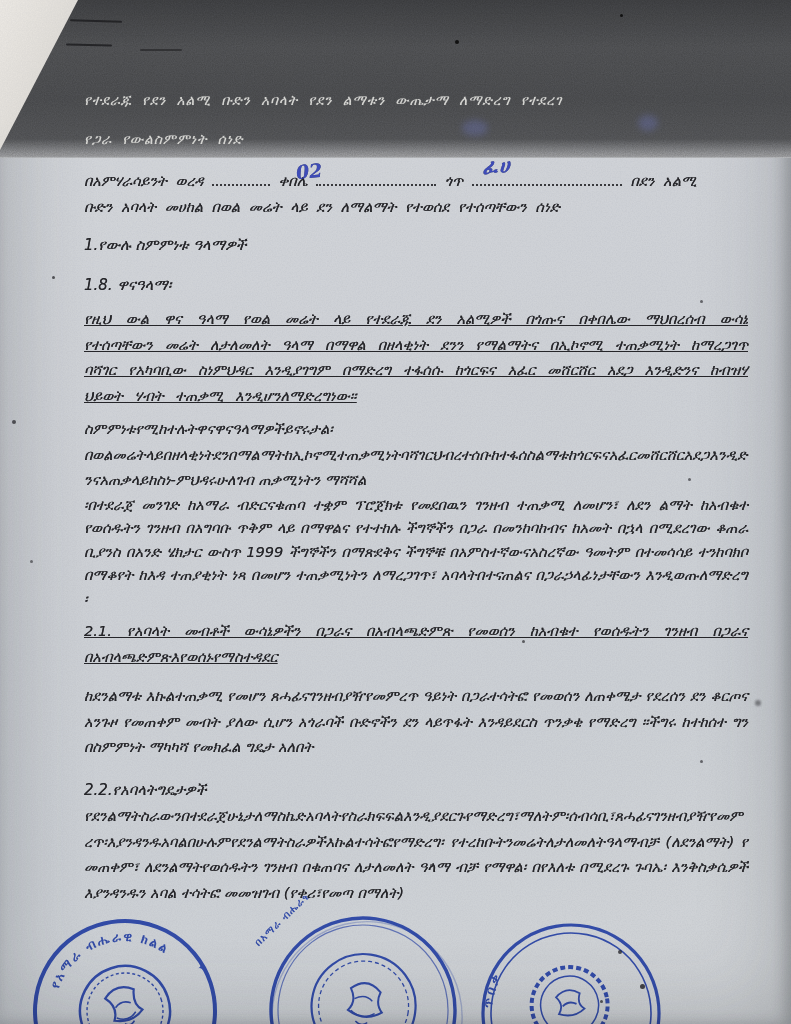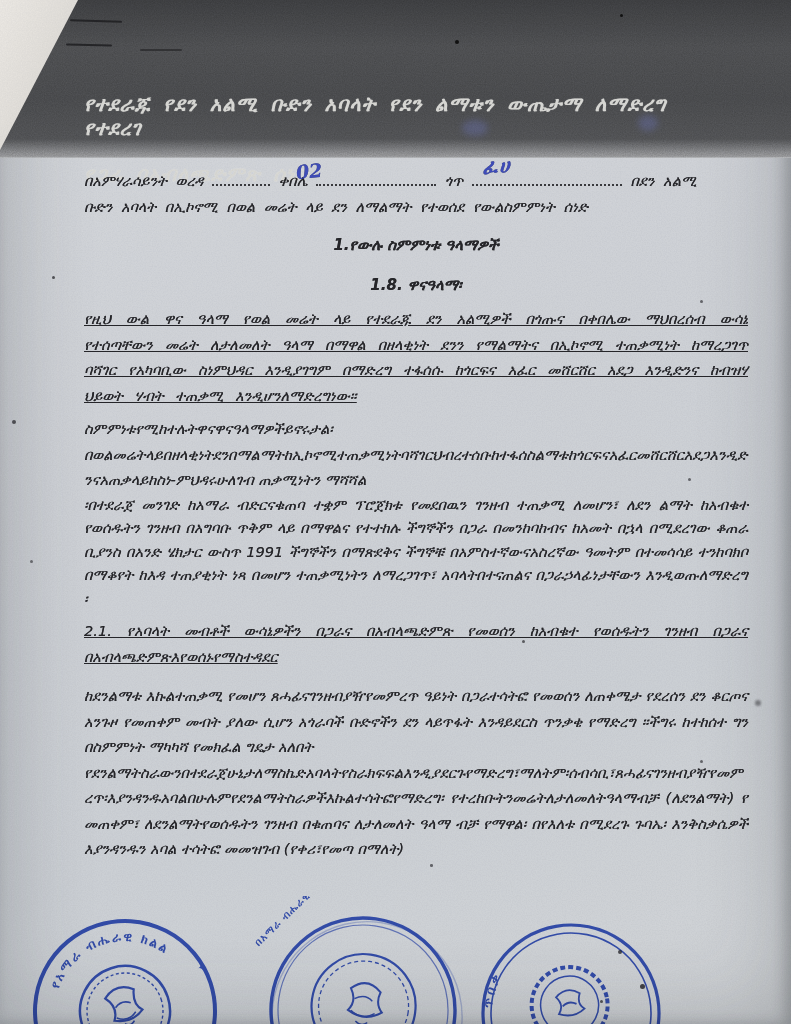--- a/index.html
+++ b/index.html
@@ -20,35 +20,35 @@
     background:linear-gradient(180deg,#38393b 0%,#47484a 30%,#434446 62%,#4a4b4d 88%,#8a8b8d 99%,#b9bbbe 100%);
   }
   .fold-corner {
     position:absolute; left:0; top:0; width:88px; height:150px;
     background:linear-gradient(115deg,#efece7 0%,#e2dfda 55%,#c9c7c3 78%,rgba(120,120,122,0) 80%);
     clip-path:polygon(0 0,78px 0,0 150px);
   }
   .scratch { position:absolute; background:#1c1c1e; border-radius:2px; opacity:.8; }
   .title-block { position:absolute; left:84px; top:92px; width:640px; color:#dcdcd8; }
   .title-line {
-    font-family:"DejaVu Serif", serif; font-style:italic; font-weight:bold;
-    font-size:20px; letter-spacing:.8px; word-spacing:5px;
+    font-family:"DejaVu Serif", serif; font-style:italic; font-weight:normal;
+    font-size:14px; letter-spacing:.8px; word-spacing:5px;
     text-shadow:0 0 1px rgba(255,255,255,.35);
   }
   .title-line + .title-line { margin-top:22px; }
   .bleed-mark { position:absolute; width:26px; height:16px; border-radius:50%;
     background:rgba(120,130,220,.28); filter:blur(3px); }
   
   .doc-body { position:absolute; left:0; top:158px; width:791px; padding:10px 43px 0 84px;
     color:#26262a; font-style:italic; }
   .doc-body p, .doc-body h2, .doc-body h3 {
     font-size:14.6px; line-height:25.5px; text-align:justify;
     text-shadow:0 0 .6px rgba(25,25,30,.75); font-weight:500;
   }
-  .doc-body h2, .doc-body h3 { font-weight:bold; text-align:center; font-size:15px; }
+  .doc-body h2, .doc-body h3 { font-weight:normal; text-align:left; font-size:15px; }
   .intro-line { line-height:27px; word-spacing:4px; position:relative; }
   .leader { display:inline-block; height:.95em; border-bottom:2px dotted #3a3a3e; vertical-align:baseline; }
   .lead-1 { width:58px; } .lead-2 { width:120px; } .lead-3 { width:150px; }
   .handwriting { position:absolute; color:#2737b8; font-family:"DejaVu Serif", serif;
     font-style:italic; font-weight:bold; opacity:.85; }
   .hw-1 { left:212px; top:-9px; font-size:19px; transform:rotate(-6deg); }
   .hw-2 { left:398px; top:-14px; font-size:20px; transform:rotate(-4deg); letter-spacing:2px; }
   .mt-s { margin-top:8px; } .mt-m { margin-top:14px; } .mt-l { margin-top:18px; }
   .condensed { word-break:break-all; line-height:24px; }
   .wide { word-spacing:7px;text-decoration:underline; }
@@ -73,49 +73,50 @@
   </svg>
   <div class="fold-corner"></div>
   <div class="scratch" style="left:70px;top:20px;width:52px;height:2px;transform:rotate(2deg);"></div>
   <div class="scratch" style="left:66px;top:44px;width:46px;height:2px;transform:rotate(1deg);"></div>
   <div class="scratch" style="left:140px;top:49px;width:42px;height:1.5px;opacity:.55;"></div>
   <div class="bleed-mark" style="left:462px;top:120px;"></div>
   <div class="bleed-mark" style="left:638px;top:115px;width:20px;"></div>
 
   <div class="title-block">
     <div class="title-line">የተደራጁ የደን አልሚ ቡድን አባላት የደን ልማቱን ውጤታማ ለማድረግ የተደረገ</div>
-    <div class="title-line">የጋራ በአብላጫድምጽ ሰነድ</div>
+    <div class="title-line">የጋራ የውልስምምነት ሰነድ</div>
   </div>
 
   <div class="doc-body">
 
     <p class="intro-line">
       <span>በአምሃራሳይንት ወረዳ</span>
       <span class="leader lead-1"></span>
       <span>ቀበሌ</span>
       <span class="leader lead-2"></span>
       <span>ጎጥ</span>
       <span class="leader lead-3"></span>
       <span>በደን አልሚ</span>
       <span class="handwriting hw-1">02</span>
       <span class="handwriting hw-2">ፈሀ</span>
     </p>
-    <p class="intro-line">ቡድን አባላት በኢኮኖሚ በወል መሬት ላይ ደን ለማልማት የተወሰደ የውልስምምነት ሰነድ</p>
+    <p class="intro-line">ቡድን አባላት መሀከል በወል መሬት ላይ ደን ለማልማት የተወሰደ የተሰጣቸውን ሰነድ</p>
 
     <h2 class="mt-m">1.የውሉ ስምምነቱ ዓላማዎች</h2>
     <h3 class="mt-m">1.8. ዋናዓላማ፡</h3>
     <p class="mt-s wide">የዚህ ውል ዋና ዓላማ የወል መሬት ላይ የተደራጁ ደን አልሚዎች በጎጡና በቀበሌው ማህበረሰብ ውሳኔ የተሰጣቸውን መሬት ለታለመለት ዓላማ በማዋል በዘላቂነት ደንን የማልማትና በኢኮኖሚ ተጠቃሚነት ከማረጋገጥ ባሻገር የአካባቢው ስነምህዳር እንዲያገግም በማድረግ ተፋሰሱ ከጎርፍና አፈር መሸርሸር አደጋ እንዲድንና ከብዝሃ ህይወት ሃብት ተጠቃሚ እንዲሆንለማድረግነው፡፡</p>
 
     <p class="mt-s condensed">ስምምነቱየሚከተሉትዋናዋናዓላማዎችይኖሩታል፡</p>
     <p class="condensed">በወልመሬትላይበዘላቂነትደንበማልማትከኢኮኖሚተጠቃሚነትባሻገርህብረተሰቡከተፋሰስልማቱከጎርፍናአፈርመሸርሸርአደጋእንዲድንናአጠቃላይከስነ-ምህዳሩሁለገብ ጠቃሚነትን ማሻሻል</p>
-    <p style="line-height:23.5px;">፡በተደራጀ መንገድ ከአማራ ብድርናቁጠባ ተቋም ፕሮጀክቱ የመደበዉን ገንዘብ ተጠቃሚ ለመሆን፣ ለደን ልማት ከአብቁተ የወሰዱትን ገንዘብ በአግባቡ ጥቅም ላይ በማዋልና የተተከሉ ችግኞችን በጋራ በመንከባከብና ከአመት በኋላ በሚደረገው ቆጠራ ቢያንስ በአንድ ሄክታር ውስጥ 1991 ችግኞችን በማጽደቅና ችግኞቹ በአምስተኛውናአስረኛው ዓመትም በተመሳሳይ ተንከባክቦ በማቆየት ከእዳ ተጠያቂነት ነጻ በመሆን ተጠቃሚነትን ለማረጋገጥ፣ አባላትበተናጠልና በጋራኃላፊነታቸውን እንዲወጡለማድረግ ፡</p>
+    <p style="line-height:23.5px;">፡በተደራጀ መንገድ ከአማራ ብድርናቁጠባ ተቋም ፕሮጀክቱ የመደበዉን ገንዘብ ተጠቃሚ ለመሆን፣ ለደን ልማት ከአብቁተ የወሰዱትን ገንዘብ በአግባቡ ጥቅም ላይ በማዋልና የተተከሉ ችግኞችን በጋራ በመንከባከብና ከአመት በኋላ በሚደረገው ቆጠራ ቢያንስ በአንድ ሄክታር ውስጥ 1999 ችግኞችን በማጽደቅና ችግኞቹ በአምስተኛውናአስረኛው ዓመትም በተመሳሳይ ተንከባክቦ በማቆየት ከእዳ ተጠያቂነት ነጻ በመሆን ተጠቃሚነትን ለማረጋገጥ፣ አባላትበተናጠልና በጋራኃላፊነታቸውን እንዲወጡለማድረግ ፡</p>
 
     <p class="mt-s wide">2.1. የአባላት መብቶች ውሳኔዎችን በጋራና በአብላጫድምጽ የመወሰን ከአብቁተ የወሰዱትን ገንዘብ በጋራና በአብላጫድምጽእየወሰኑየማስተዳደር</p>
     <p class="mt-m">ከደንልማቱ እኩልተጠቃሚ የመሆን ጸሓፊናገንዘብያዥየመምረጥ ዓይነት በጋራተሳትፎ የመወሰን ለጠቀሜታ የደረሰን ደን ቆርጦና አንጉዞ የመጠቀም መብት ያለው ሲሆን አጎራባች ቡድኖችን ደን ላይጥፋት እንዳይደርስ ጥንቃቄ የማድረግ ፡፡ችግሩ ከተከሰተ ግን በስምምነት ማካካሻ የመክፈል ግዴታ አለበት</p>
 
+    <h3 class="mt-l">2.2.የአባላትግዴታዎች</h3>
     <p class="condensed">የደንልማትስራውንበተደራጀሁኔታለማስኬድአባላትየስራክፍፍልእንዲያደርጉየማድረግ፣ማለትም፡ሰብሳቢ፣ጸሓፊናገንዘብያዥየመምረጥ፡እያንዳንዱአባልበሁሉምየደንልማትስራዎችእኩልተሳትፎየማድረግ፡ የተረከቡትንመሬትለታለመለትዓላማብቻ (ለደንልማት) የመጠቀም፣ ለደንልማትየወሰዱትን ገንዘብ በቁጠባና ለታለመለት ዓላማ ብቻ የማዋል፡ በየእለቱ በሚደረጉ ጉባኤ፡ እንቅስቃሴዎች እያንዳንዱን አባል ተሳትፎ መመዝገብ (የቀሪ፣የመጣ በማለት)</p>
   </div>
 
   <svg class="stamp" style="left:22px;top:893px;" width="206" height="131" viewBox="0 0 206 131">
     <g transform="rotate(-18 103 118)">
       <circle class="ring" cx="103" cy="118" r="90" stroke-width="4"></circle>
       <circle class="ring" cx="103" cy="118" r="45" stroke-width="2.5"></circle>
       <circle class="ring" cx="103" cy="118" r="38" stroke-width="1.4" stroke-dasharray="3 2.5"></circle>
       <path class="ring" stroke-width="2.2" d="M88 100 q15 -12 30 0 q-6 14 2 22 q-14 10 -30 2 q8 -12 -2 -24 z"></path>
       <path class="ring" stroke-width="1.6" d="M95 112 q8 -6 16 0 M93 122 q10 8 20 0 M99 130 q5 5 10 0"></path>

